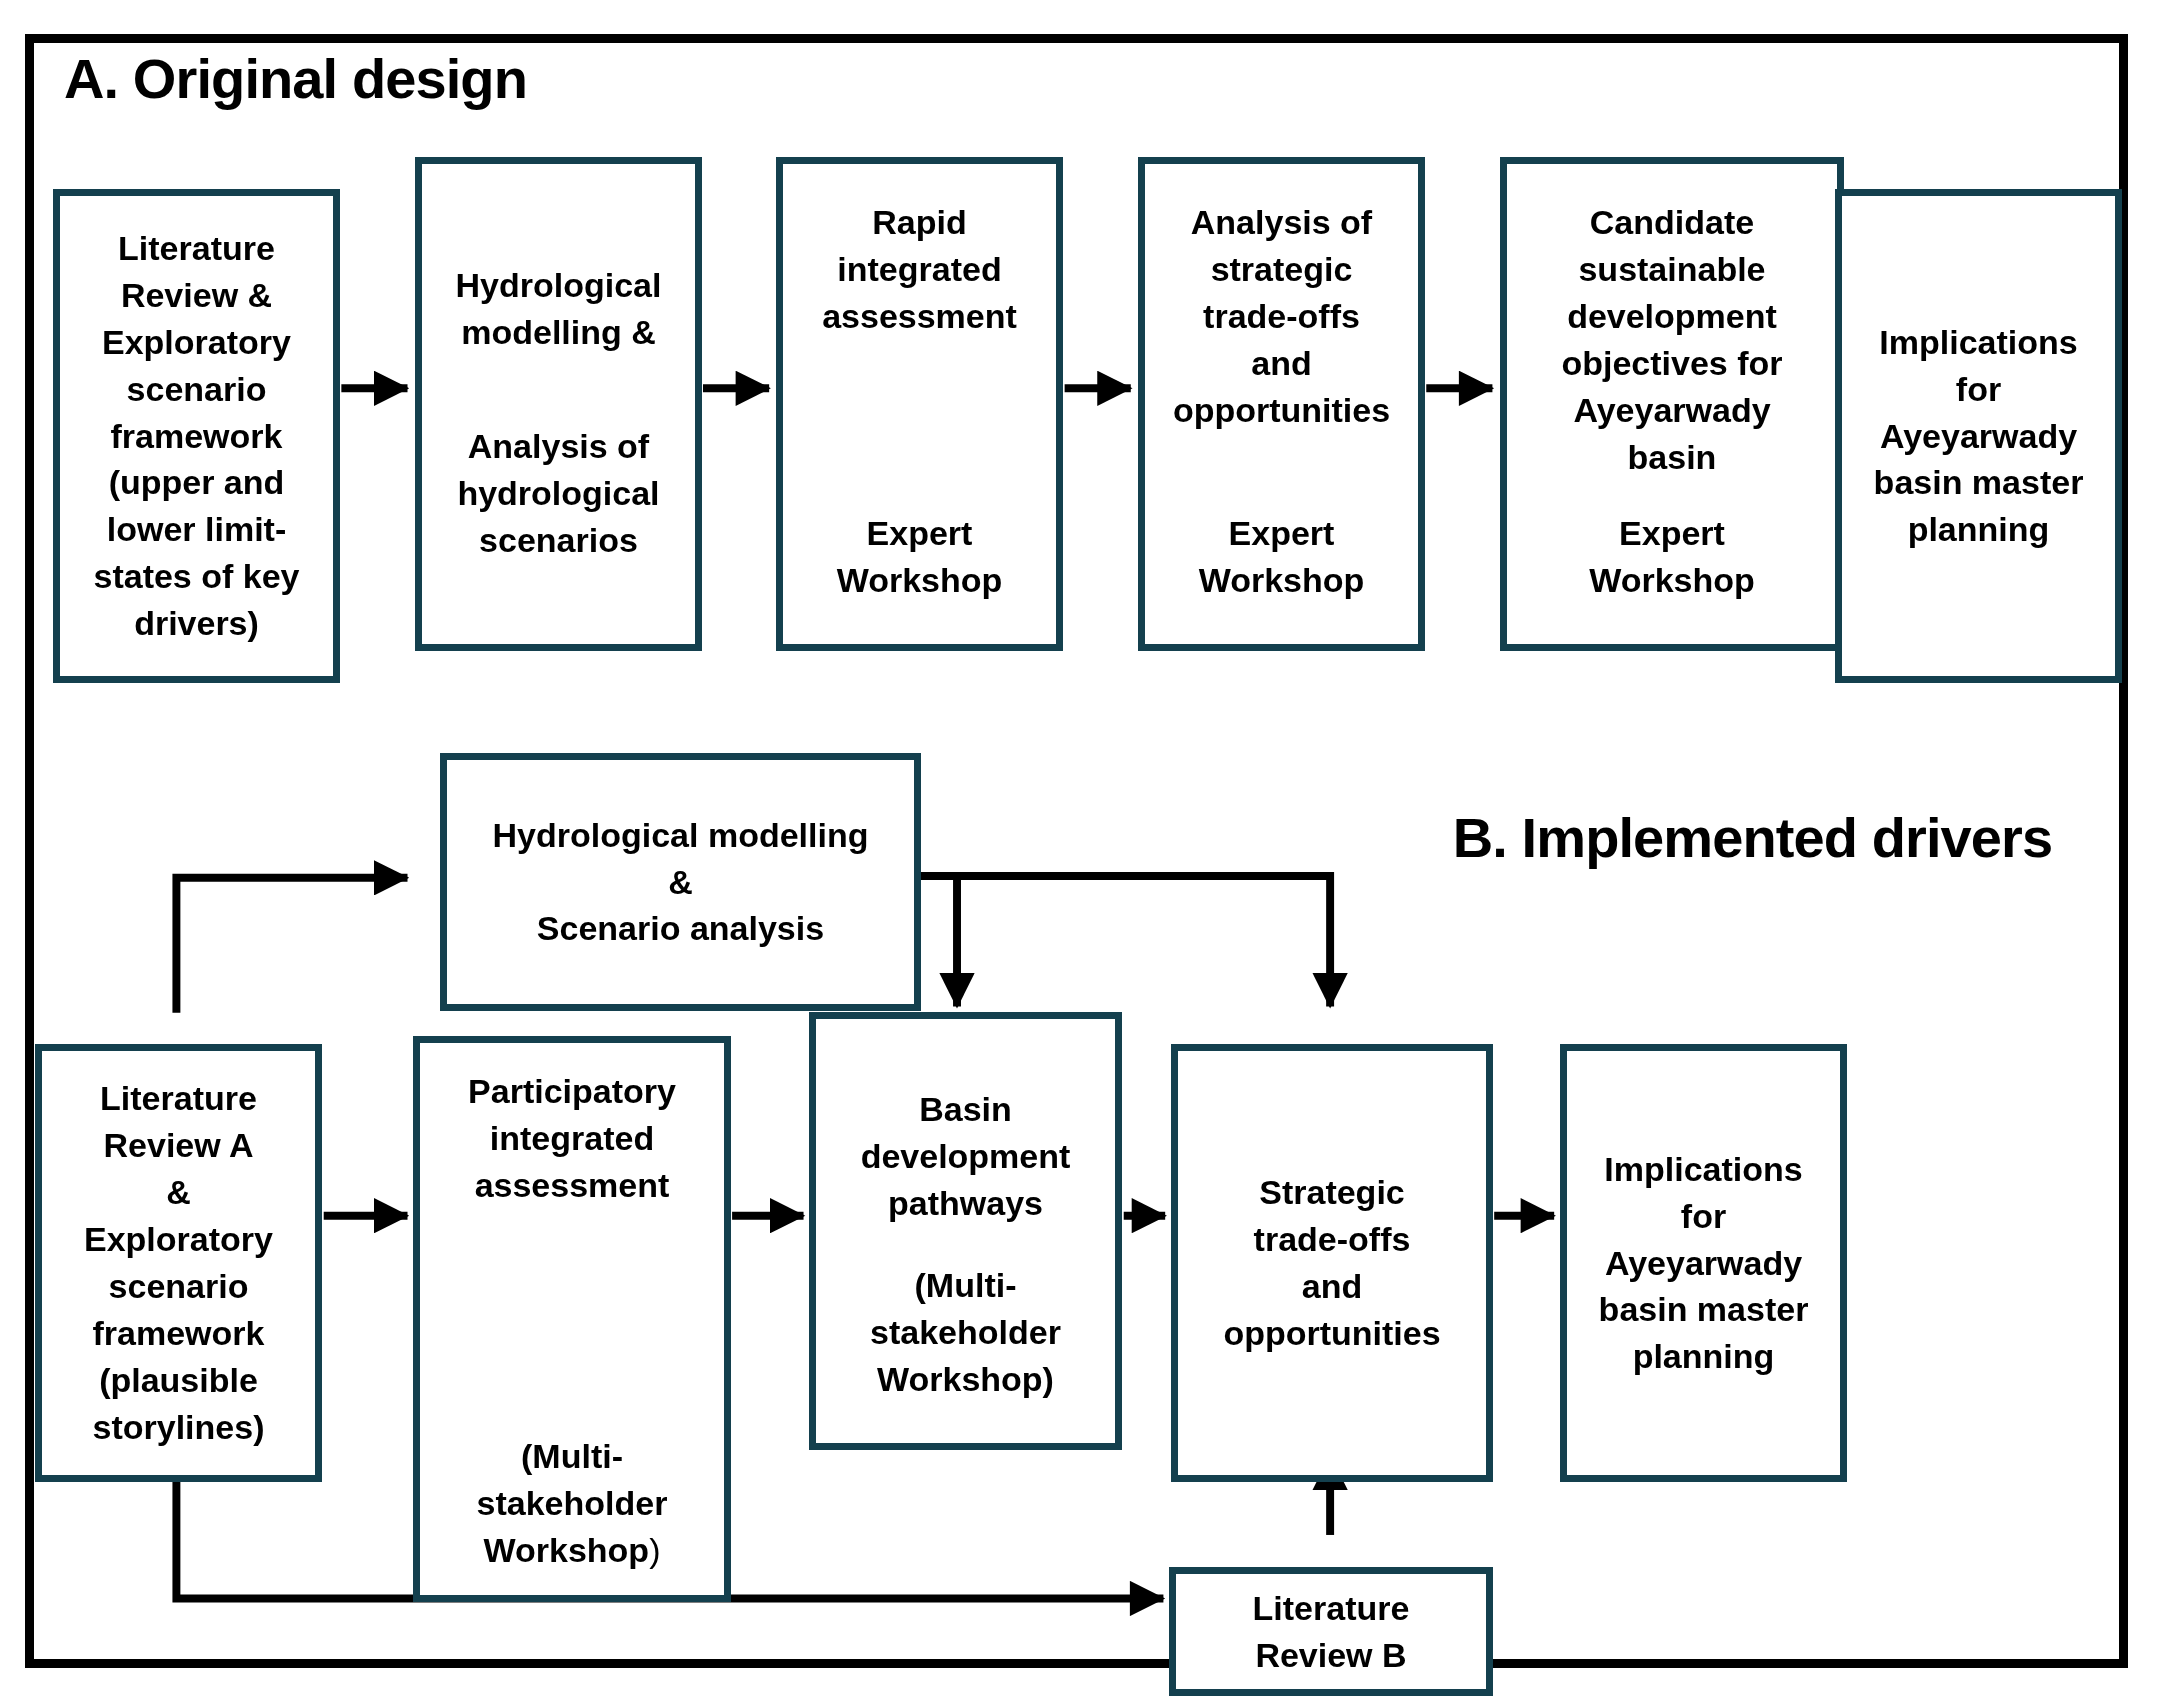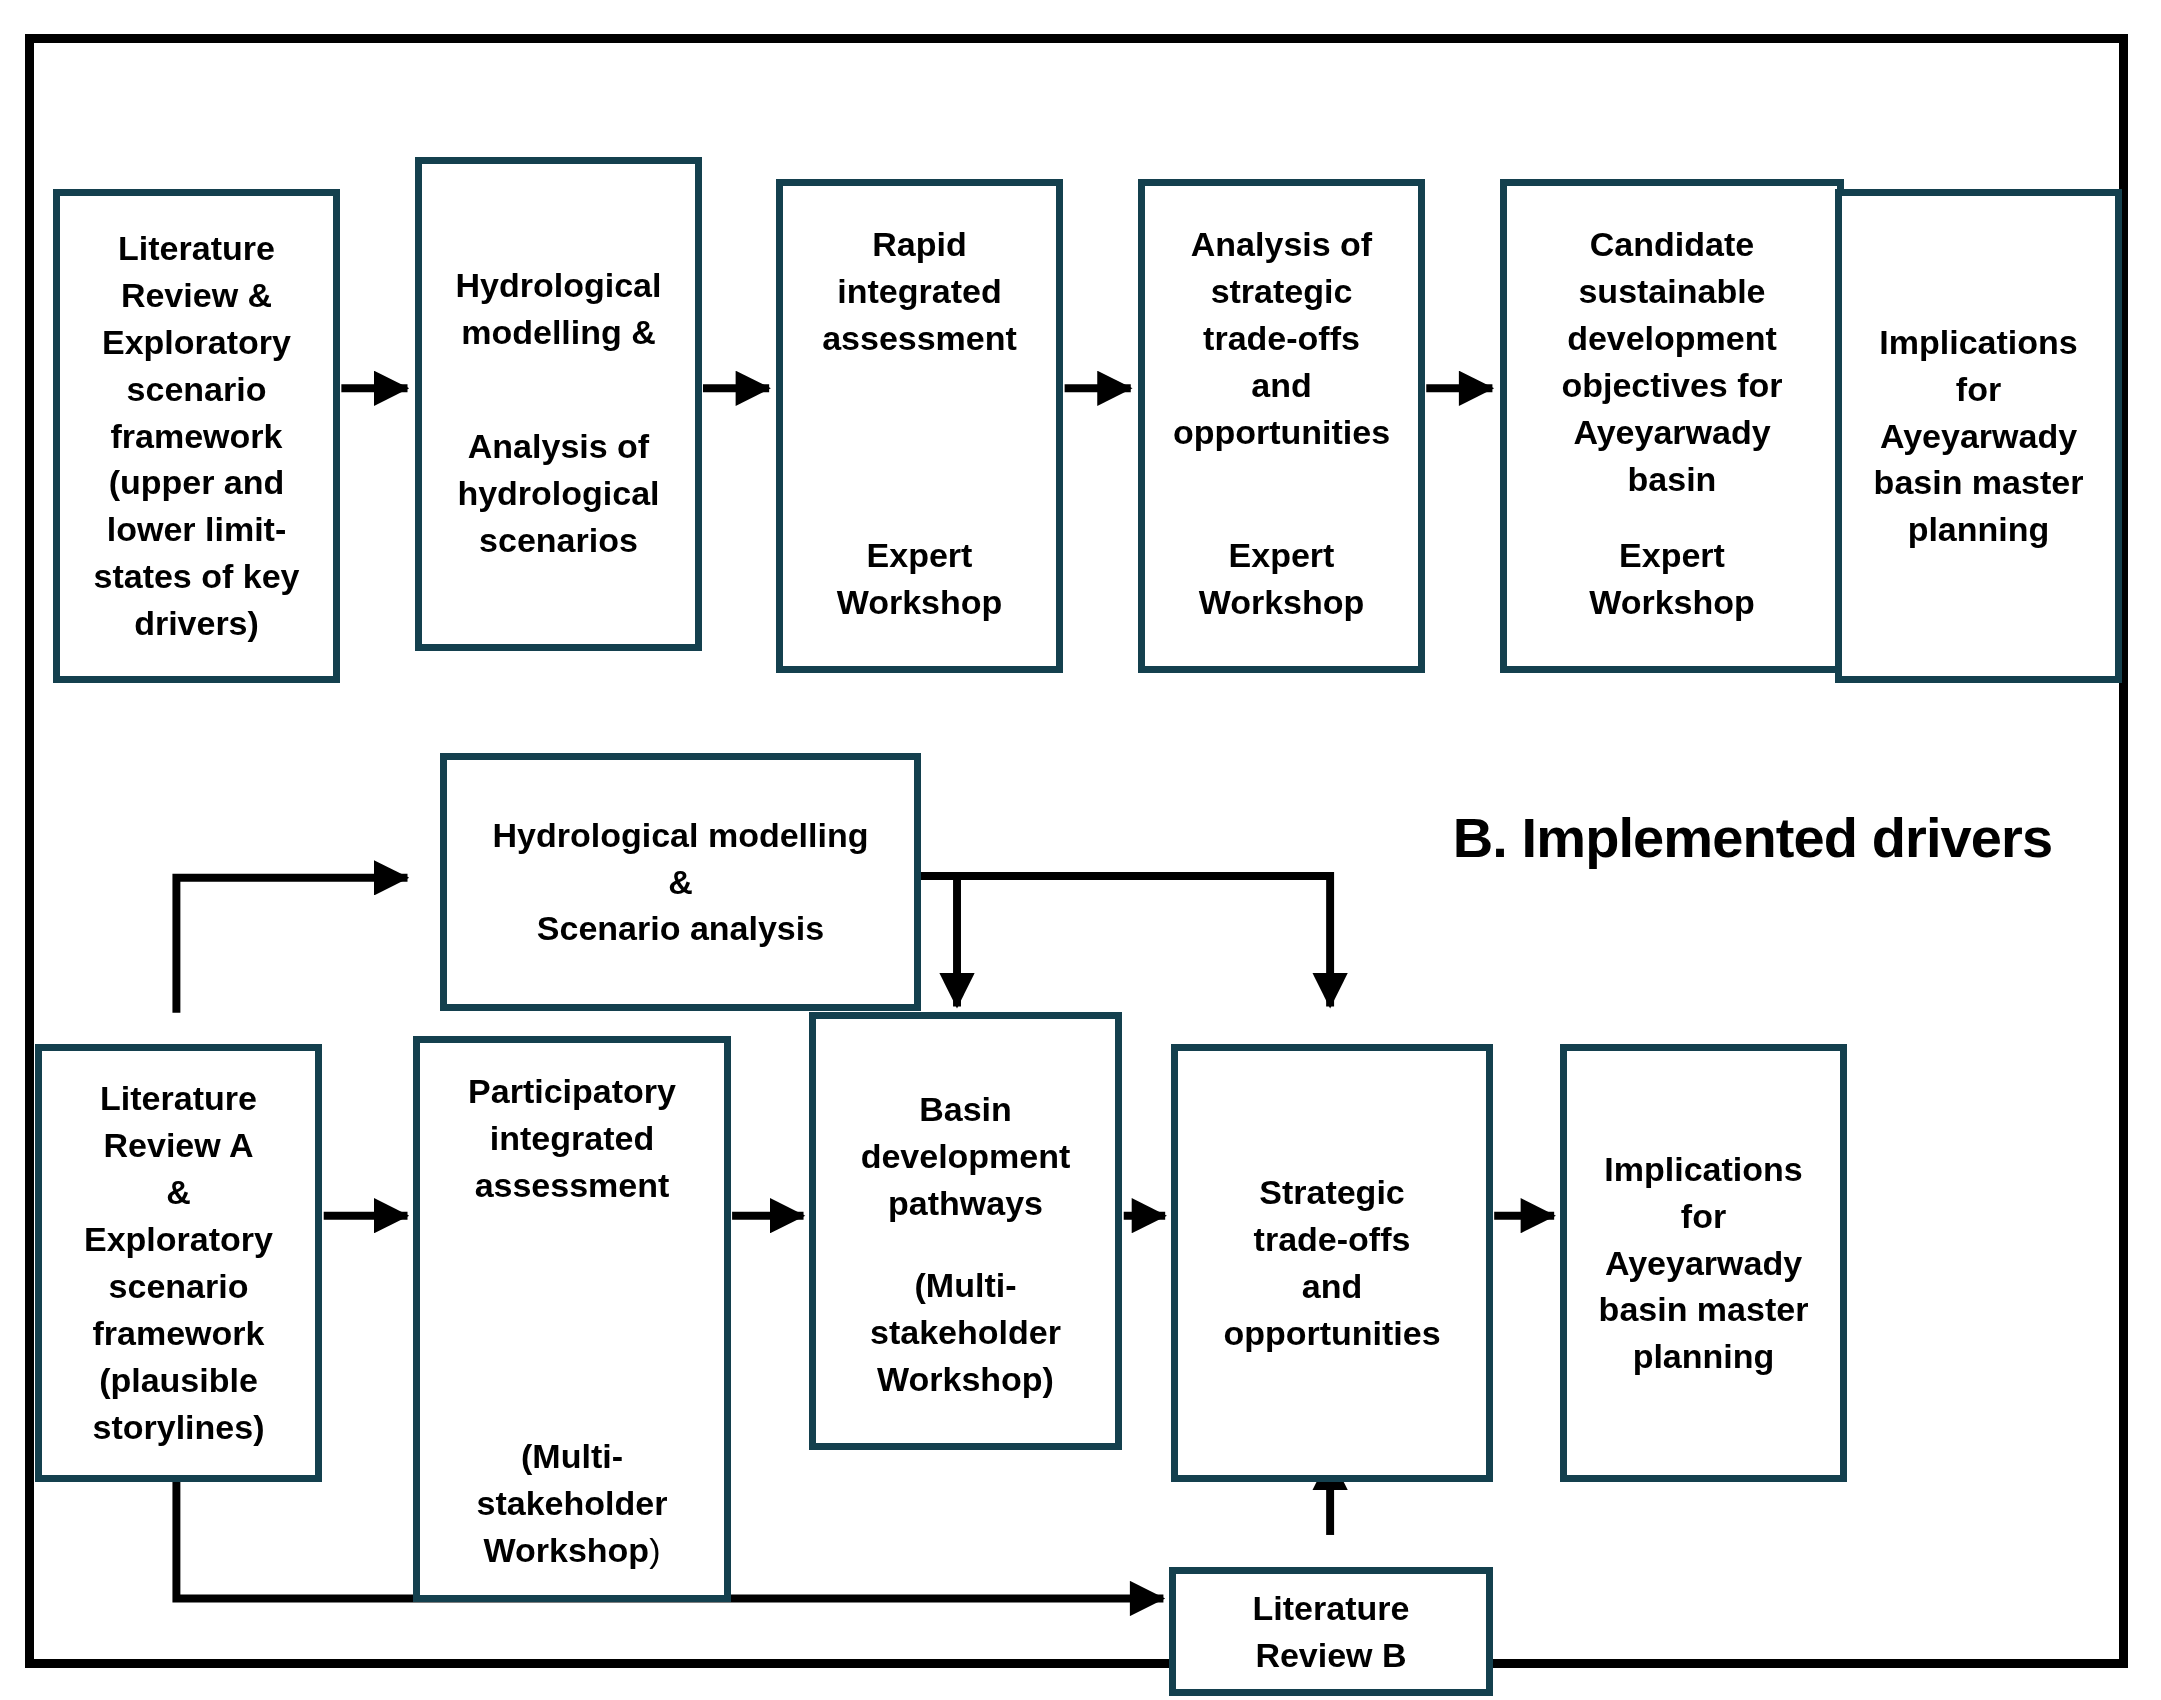--- a/index.html
+++ b/index.html
@@ -55,21 +55,21 @@
     text-align:center;
   }
   .txt{
     white-space:pre-line;
     font-weight:700;
     font-size:34px;
     line-height:1.38;
   }
   .thin{font-weight:400;}
   .center{justify-content:center;padding:5.3px;margin-top:32px;}
-  .split{justify-content:space-between;padding:35px 5.3px 40px 5.3px;margin-top:22px;}
+  .split{justify-content:space-between;padding:35px 5.3px 40px 5.3px;}
   .split-b{justify-content:space-between;padding:25px 5.3px 21px 5.3px;}
   .evenly{justify-content:space-evenly;padding:32px 5.3px 5.3px 5.3px;}
   .topstack{justify-content:center;padding:23px 5.3px 5.3px 5.3px;}
   .topstack .sub{margin-top:67px;}
 </style>
 </head>
 <body>
 
 <div class="page">
 
@@ -92,20 +92,21 @@
     <path class="connector" d="M1013,993 H1508 V1141" marker-end="url(#arrowhead)"></path>
     <path class="connector" d="M1085,993 V1141" marker-end="url(#arrowhead)"></path>
     <path class="connector" d="M367,1378 H462" marker-end="url(#arrowhead)"></path>
     <path class="connector" d="M830,1378 H911" marker-end="url(#arrowhead)"></path>
     <path class="connector" d="M1274,1378 H1321" marker-end="url(#arrowhead)"></path>
     <path class="connector" d="M1694,1378 H1762" marker-end="url(#arrowhead)"></path>
     <path class="connector" d="M200,1641 V1812 H1319" marker-end="url(#arrowhead)"></path>
     <path class="connector" d="M1508,1740 V1651" marker-end="url(#arrowhead)"></path>
   </svg>
 
+  <div class="title title-a">A. Original design</div>
   <div class="title title-b">B. Implemented drivers</div>
 
   <div class="box center" style="left:53px;top:157px;width:287px;height:494px">
     <div class="txt">Literature
 Review &amp;
 Exploratory
 scenario
 framework
 (upper and
 lower limit-

